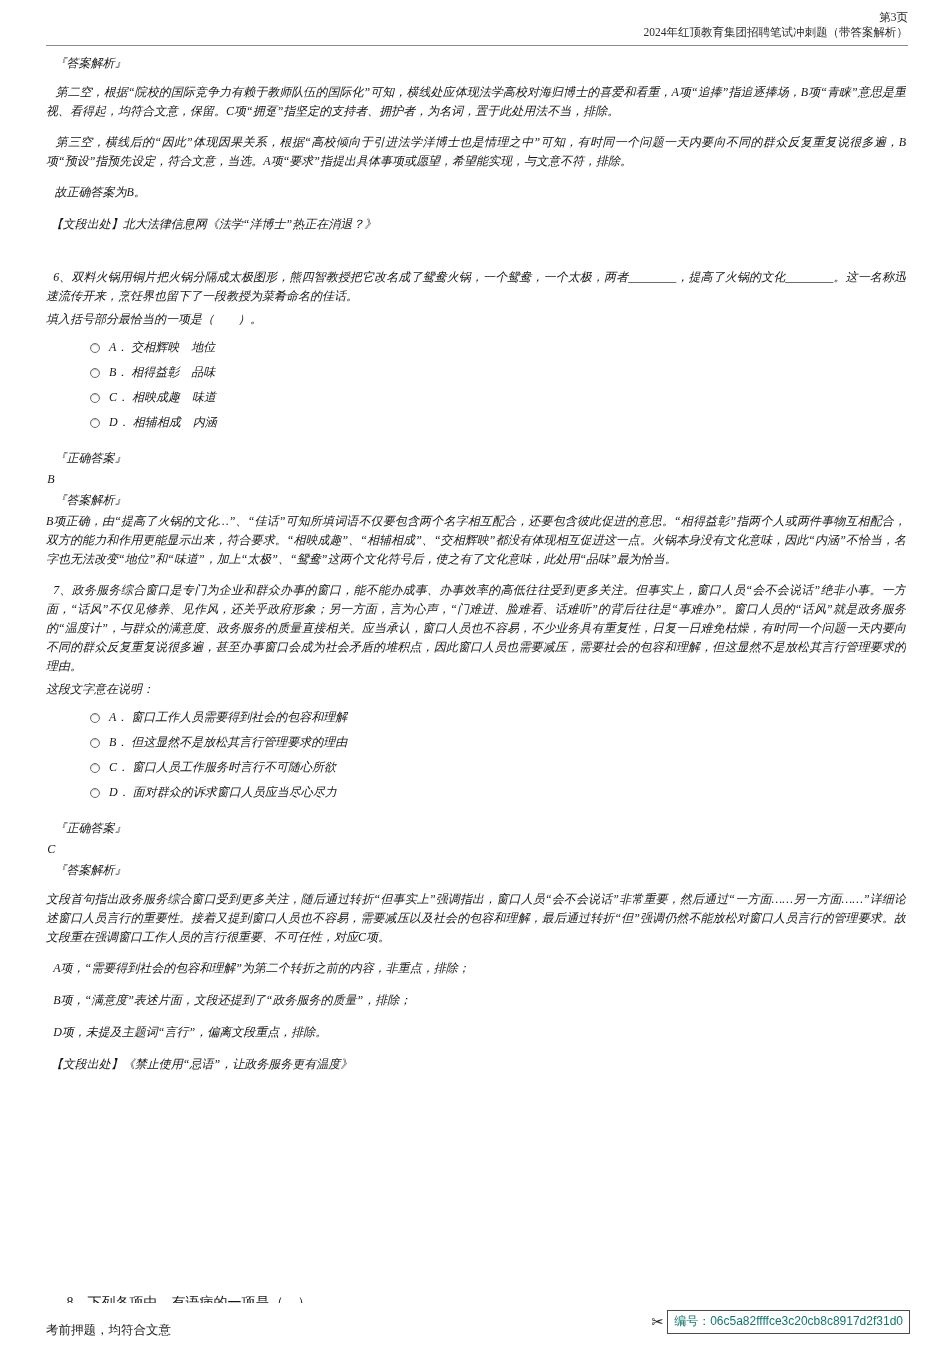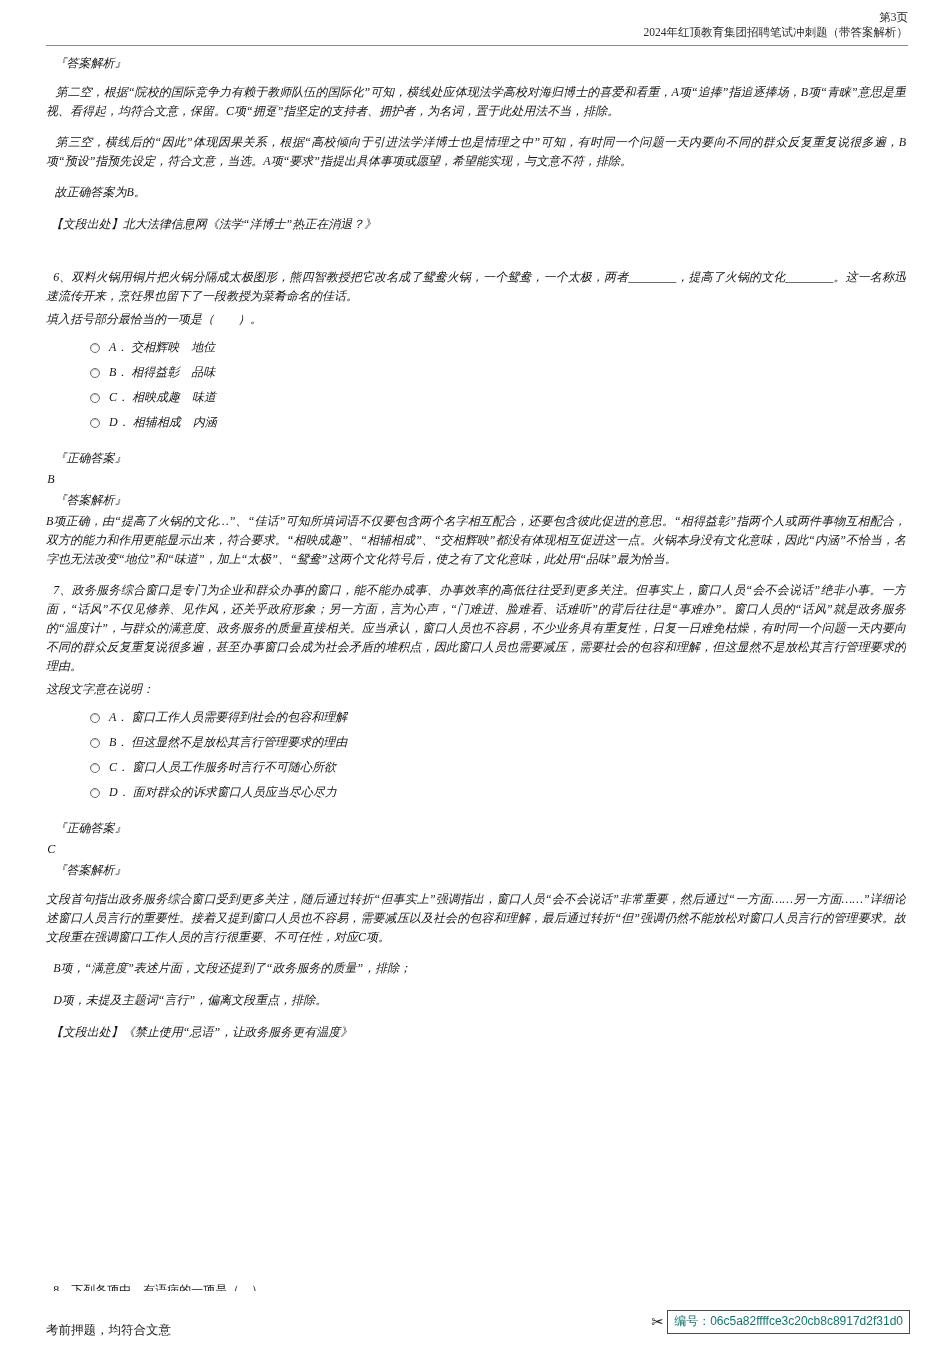--- a/index.html
+++ b/index.html
@@ -52,21 +52,21 @@
   .elim-first { margin-top: 8px; }
   .conclusion { text-indent: 0.7em; margin-bottom: 13px; }
   .source { text-indent: 0.4em; margin-top: 2px; margin-bottom: 12px; }
   .bottom-strip {
     position: absolute; left: 0; right: 0; bottom: 0; height: 64px;
     background: #ffffff;
   }
   .partial-line {
     position: absolute; top: 0; left: 46px; right: 44px;
     height: 10px; overflow: hidden;
-    line-height: 19px; font-size: 12px; margin: 0;
+    line-height: 19px; font-size: 14px; margin: 12px;
     text-indent: 0.6em;
   }
   .footer-row {
     position: absolute; left: 46px; right: 40px; bottom: 6px;
     display: flex; justify-content: space-between; align-items: flex-end;
   }
   .footer-left { font-size: 12.5px; color: #1d1d1d; }
   .footer-right { display: flex; align-items: center; margin-bottom: 5px; }
   .scissors { font-size: 15px; margin-right: 3px; color: #222; }
   .code-box {
@@ -149,20 +149,21 @@
         <div class="option">
           <span class="radio"></span>
           <span class="opt-label">D．</span>
           <span class="opt-text">面对群众的诉求窗口人员应当尽心尽力</span>
         </div>
       </div>
       <p class="bracket-header correct-head">『正确答案』</p>
       <p class="answer-letter">C</p>
       <p class="bracket-header gap-after">『答案解析』</p>
       <p>文段首句指出政务服务综合窗口受到更多关注，随后通过转折“但事实上”强调指出，窗口人员“会不会说话”非常重要，然后通过“一方面……另一方面……”详细论述窗口人员言行的重要性。接着又提到窗口人员也不容易，需要减压以及社会的包容和理解，最后通过转折“但”强调仍然不能放松对窗口人员言行的管理要求。故文段重在强调窗口工作人员的言行很重要、不可任性，对应C项。</p>
+      <p class="elim elim-first">A项，“需要得到社会的包容和理解”为第二个转折之前的内容，非重点，排除；</p>
       <p class="elim">B项，“满意度”表述片面，文段还提到了“政务服务的质量”，排除；</p>
       <p class="elim">D项，未提及主题词“言行”，偏离文段重点，排除。</p>
       <p class="source">【文段出处】《禁止使用“忌语”，让政务服务更有温度》</p>
     </section>
 
   </main>
 
   <div class="bottom-strip">
     <p class="partial-line">8、下列各项中，有语病的一项是（　）</p>
     <div class="footer-row">

